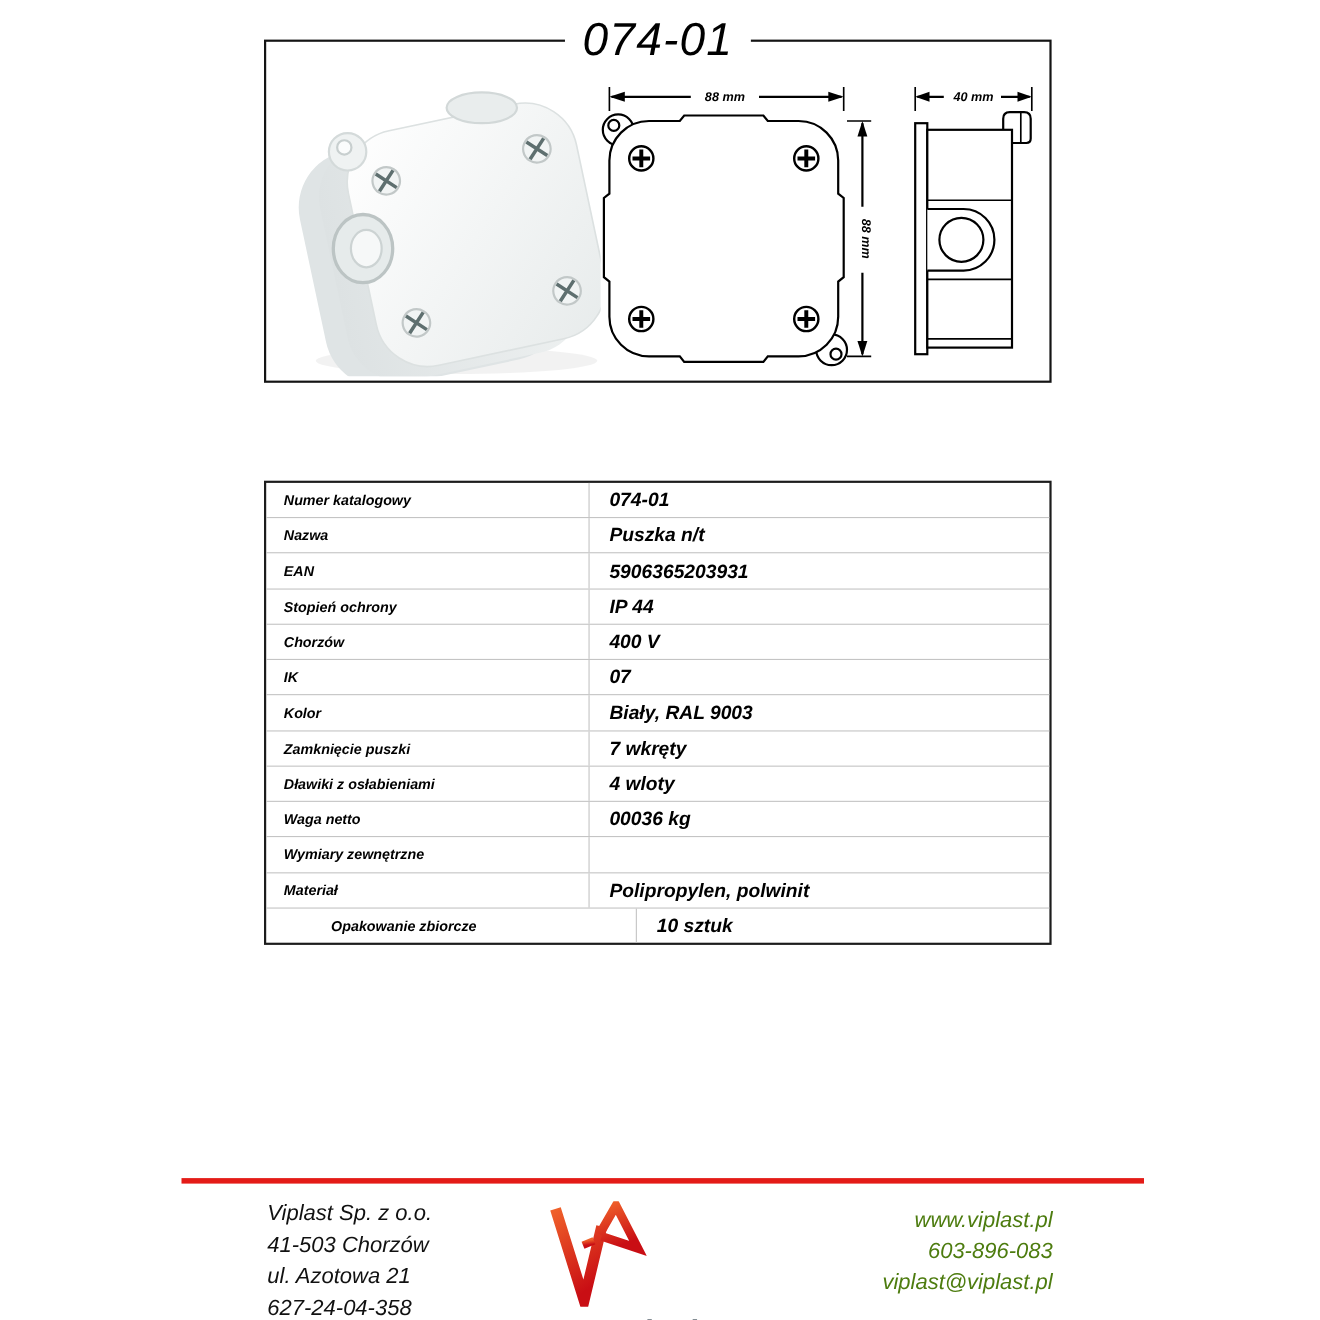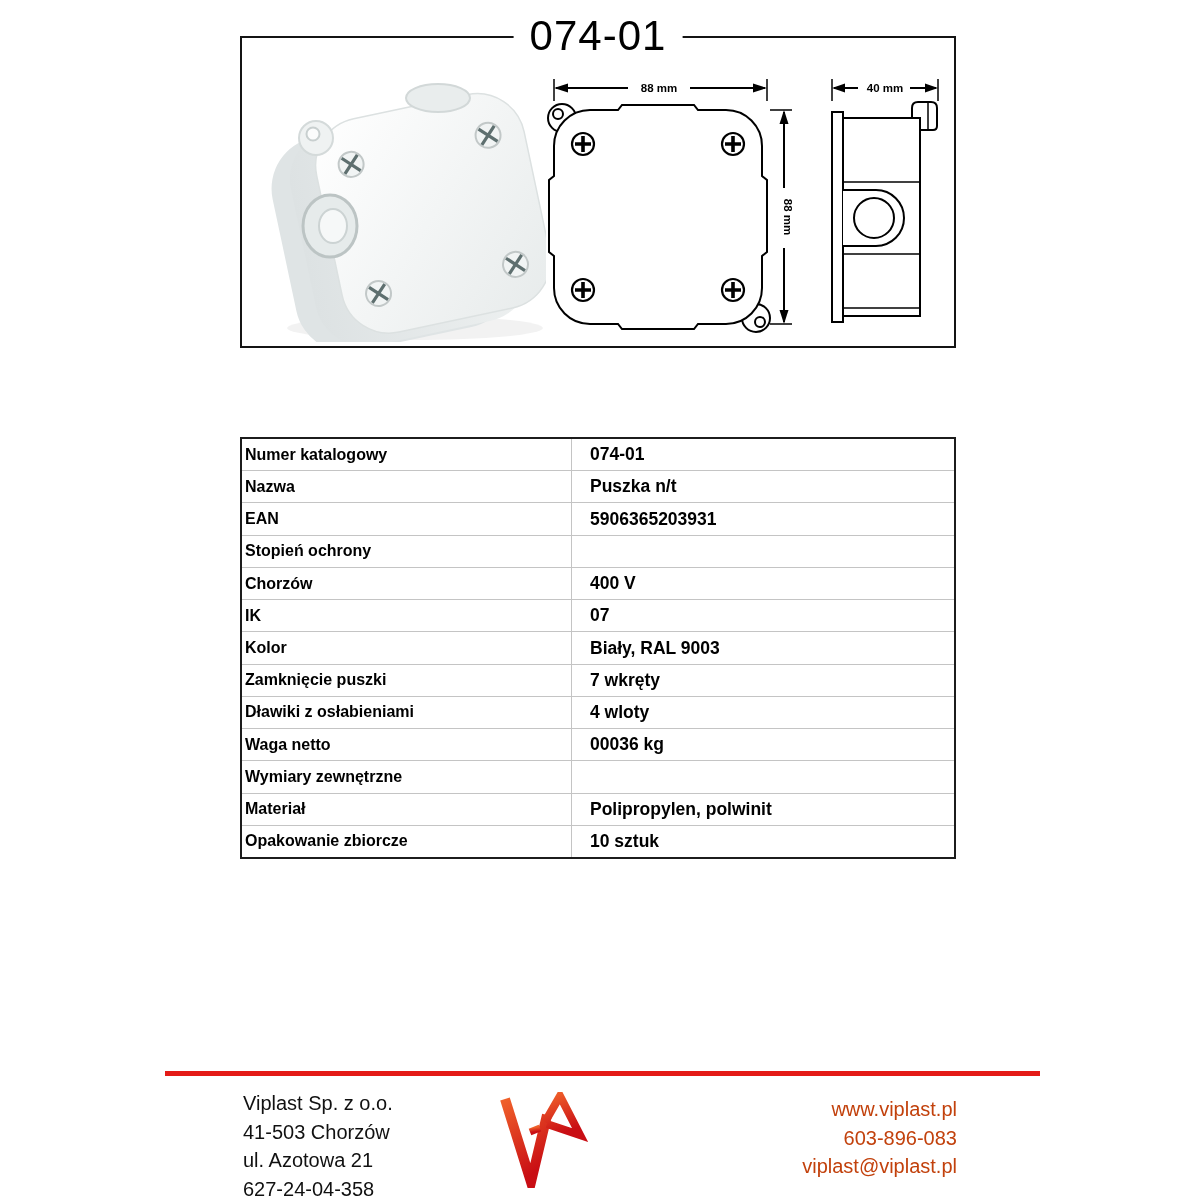--- a/index.html
+++ b/index.html
@@ -4,20 +4,21 @@
 <style>
   * { margin:0; padding:0; box-sizing:border-box; }
   html,body { background:#ffffff; }
   .page {
     position:relative;
     width:1200px; height:1200px;
     background:#ffffff;
     font-family:"Liberation Sans", sans-serif;
     color:#000;
     overflow:hidden;
+    font-style:italic;
   }
 
   
   .image-panel {
     position:absolute; left:240px; top:36px;
     width:716px; height:312px;
     border:2px solid #141414;
     background:#fff;
   }
   .panel-title {
@@ -43,24 +44,24 @@
     position:absolute; left:240px; top:437px;
     width:716px; height:422px;
     border:2px solid #1c1c1c;
     display:flex; flex-direction:column;
     background:#fff;
   }
   .spec-row {
     flex:1; display:flex; align-items:center;
     border-bottom:1px solid #c4c4c4;
   }
-  .spec-row:last-child { border-bottom:none; }
+  .spec-row:last-child { border-bottom:none;margin-left:43px; }
   .spec-label {
-    width:330px; padding-left:3px;
-    font-size:16px; font-weight:700;
+    width:294px; padding-left:16px;
+    font-size:13px; font-weight:700;
     border-right:1px solid #c4c4c4;
     align-self:stretch; display:flex; align-items:center;
   }
   .spec-value {
     flex:1; padding-left:18px;
     font-size:17.5px; font-weight:700;
   }
 
   
   .footer-divider {
@@ -69,21 +70,21 @@
     background:#e41b17;
   }
   .footer-left {
     position:absolute; left:243px; top:1089px;
     font-size:20px; line-height:28.5px;
     color:#111; text-align:left;
   }
   .footer-right {
     position:absolute; right:243px; top:1095px;
     font-size:20px; line-height:28.5px;
-    color:#c2410c; text-align:right;
+    color:#4d7c0f; text-align:right;
   }
   .logo-mark { position:absolute; left:500px; top:1092px; }
   .logo-text {
     position:absolute; left:552px; top:1192px;
     font-size:45px; line-height:50px;
     font-weight:400; letter-spacing:0.5px;
     color:#5f6b74;
   }
 </style>
 </head>
@@ -247,20 +248,21 @@
       <div class="spec-value">Puszka n/t</div>
     </div>
 
     <div class="spec-row">
       <div class="spec-label">EAN</div>
       <div class="spec-value">5906365203931</div>
     </div>
 
     <div class="spec-row">
       <div class="spec-label">Stopień ochrony</div>
+      <div class="spec-value">IP 44</div>
     </div>
 
     <div class="spec-row">
       <div class="spec-label">Chorzów</div>
       <div class="spec-value">400 V</div>
     </div>
 
     <div class="spec-row">
       <div class="spec-label">IK</div>
       <div class="spec-value">07</div>

